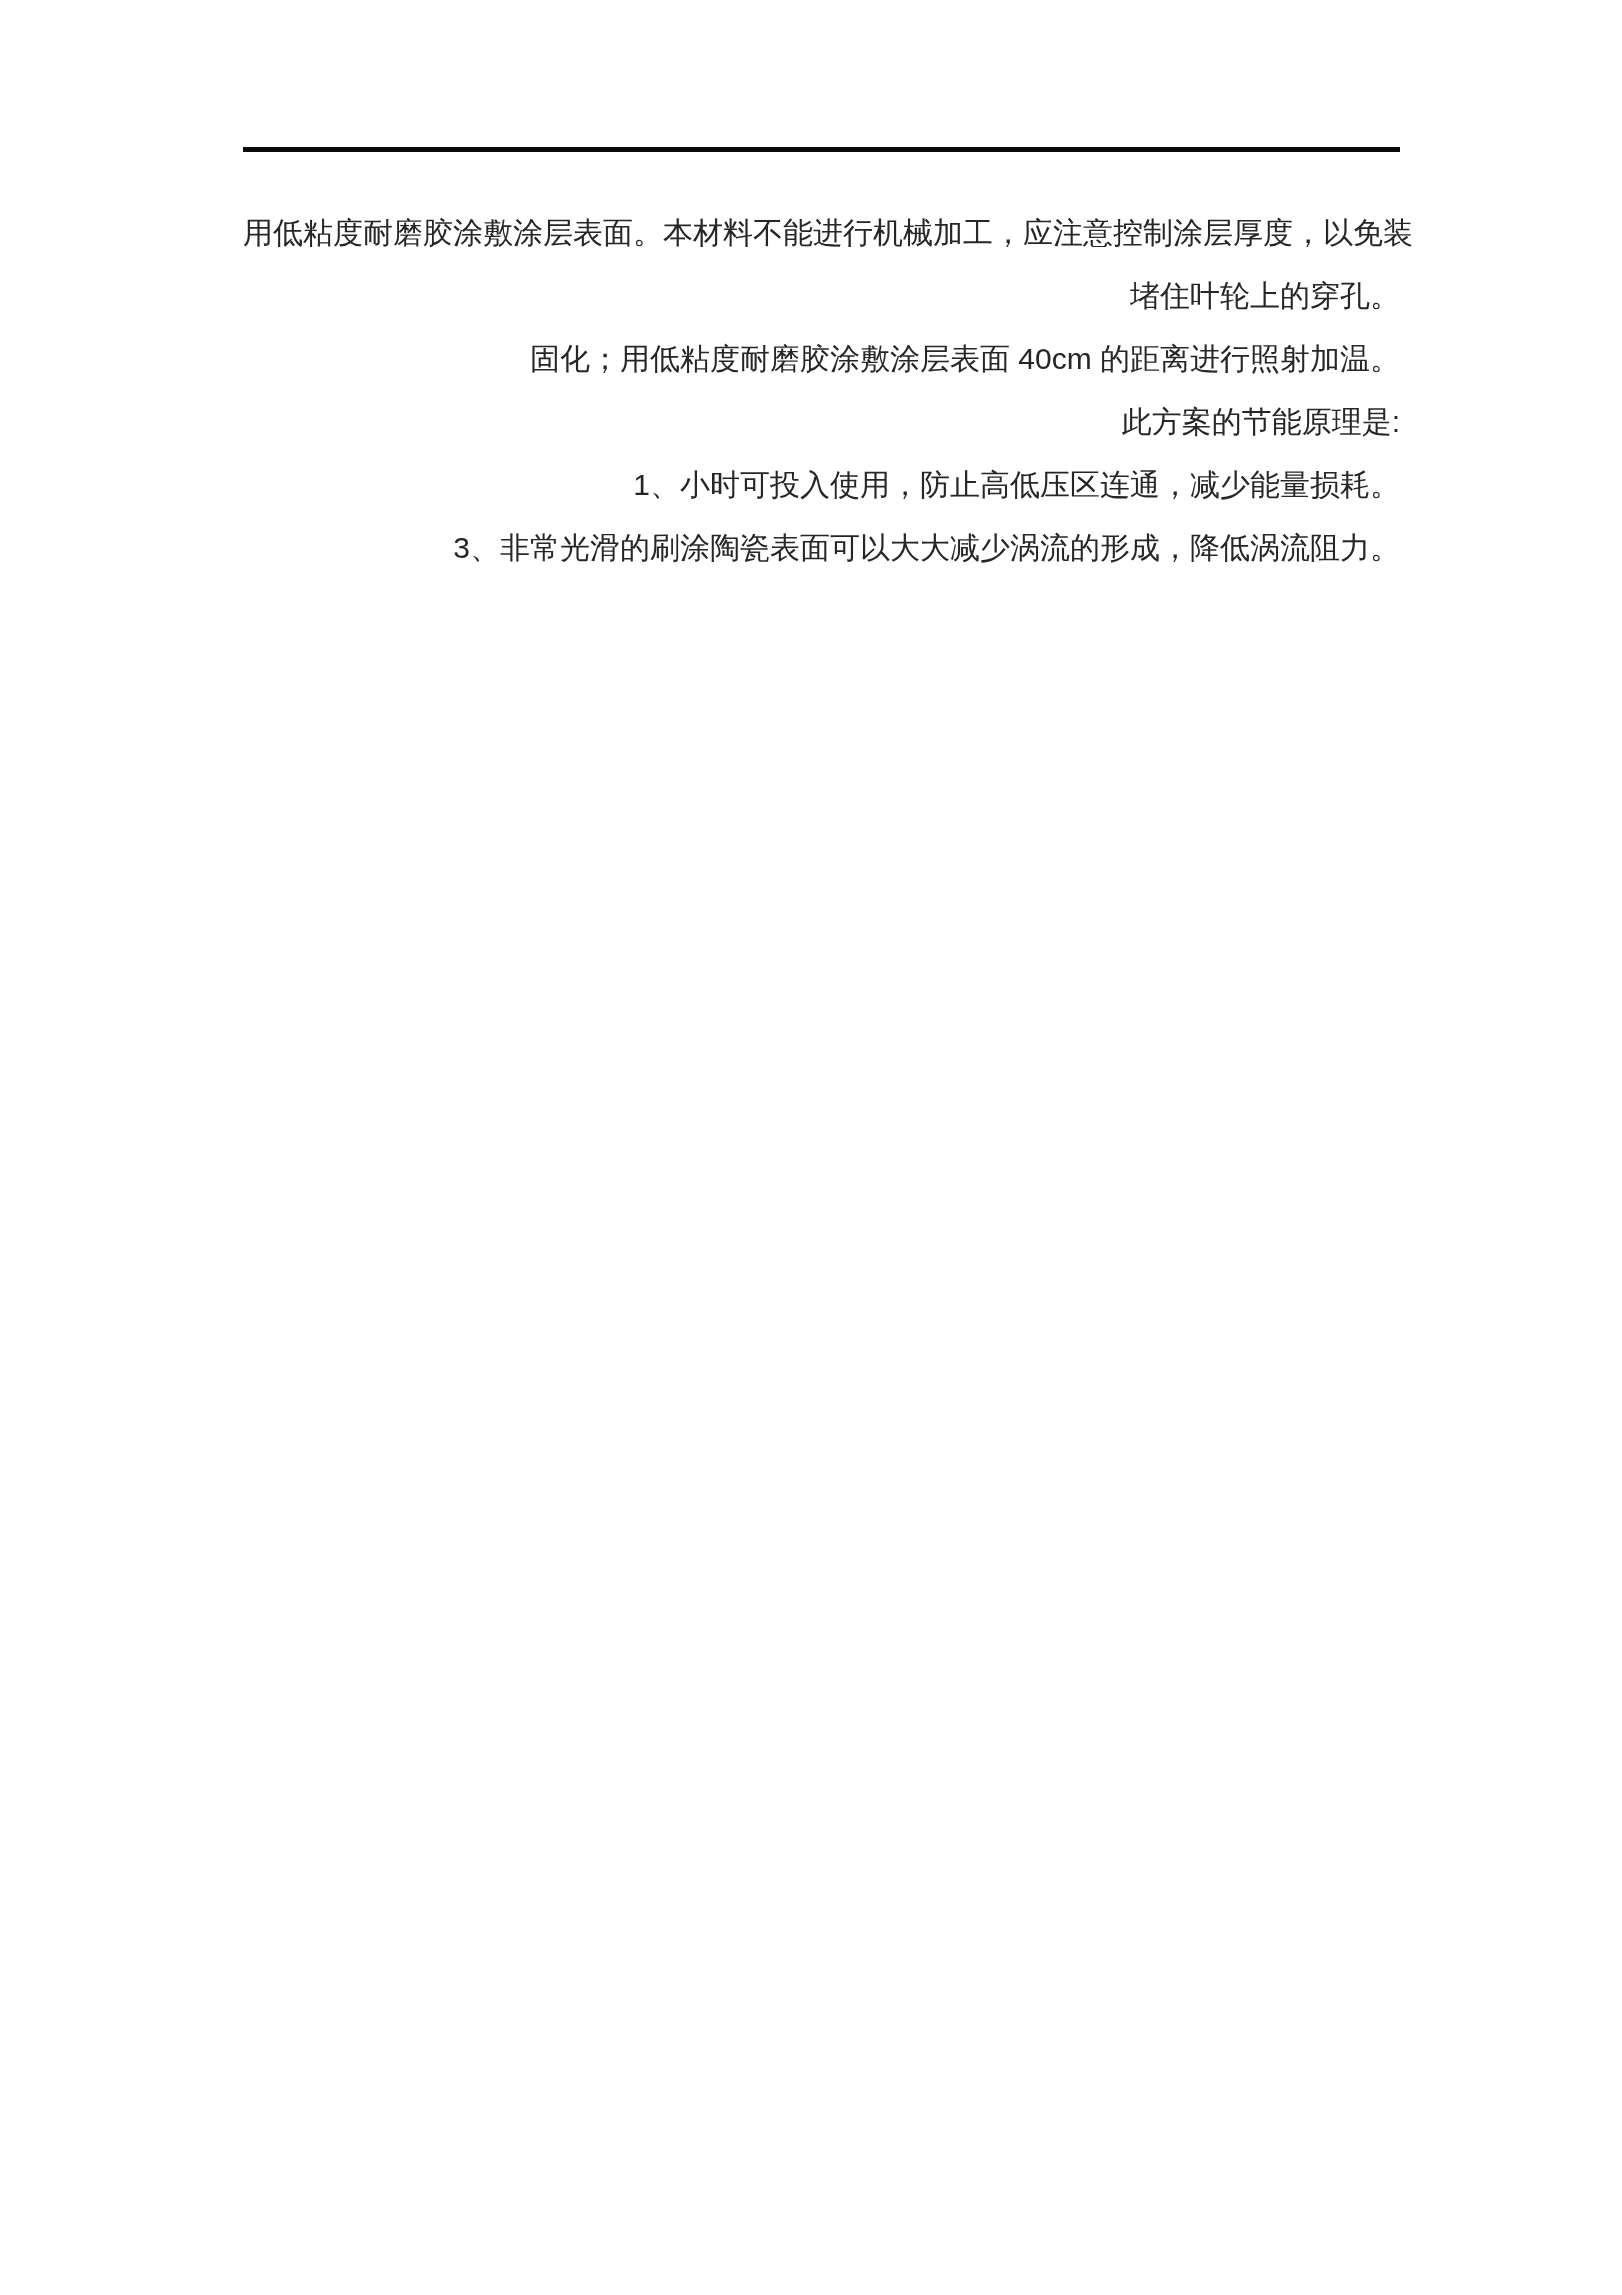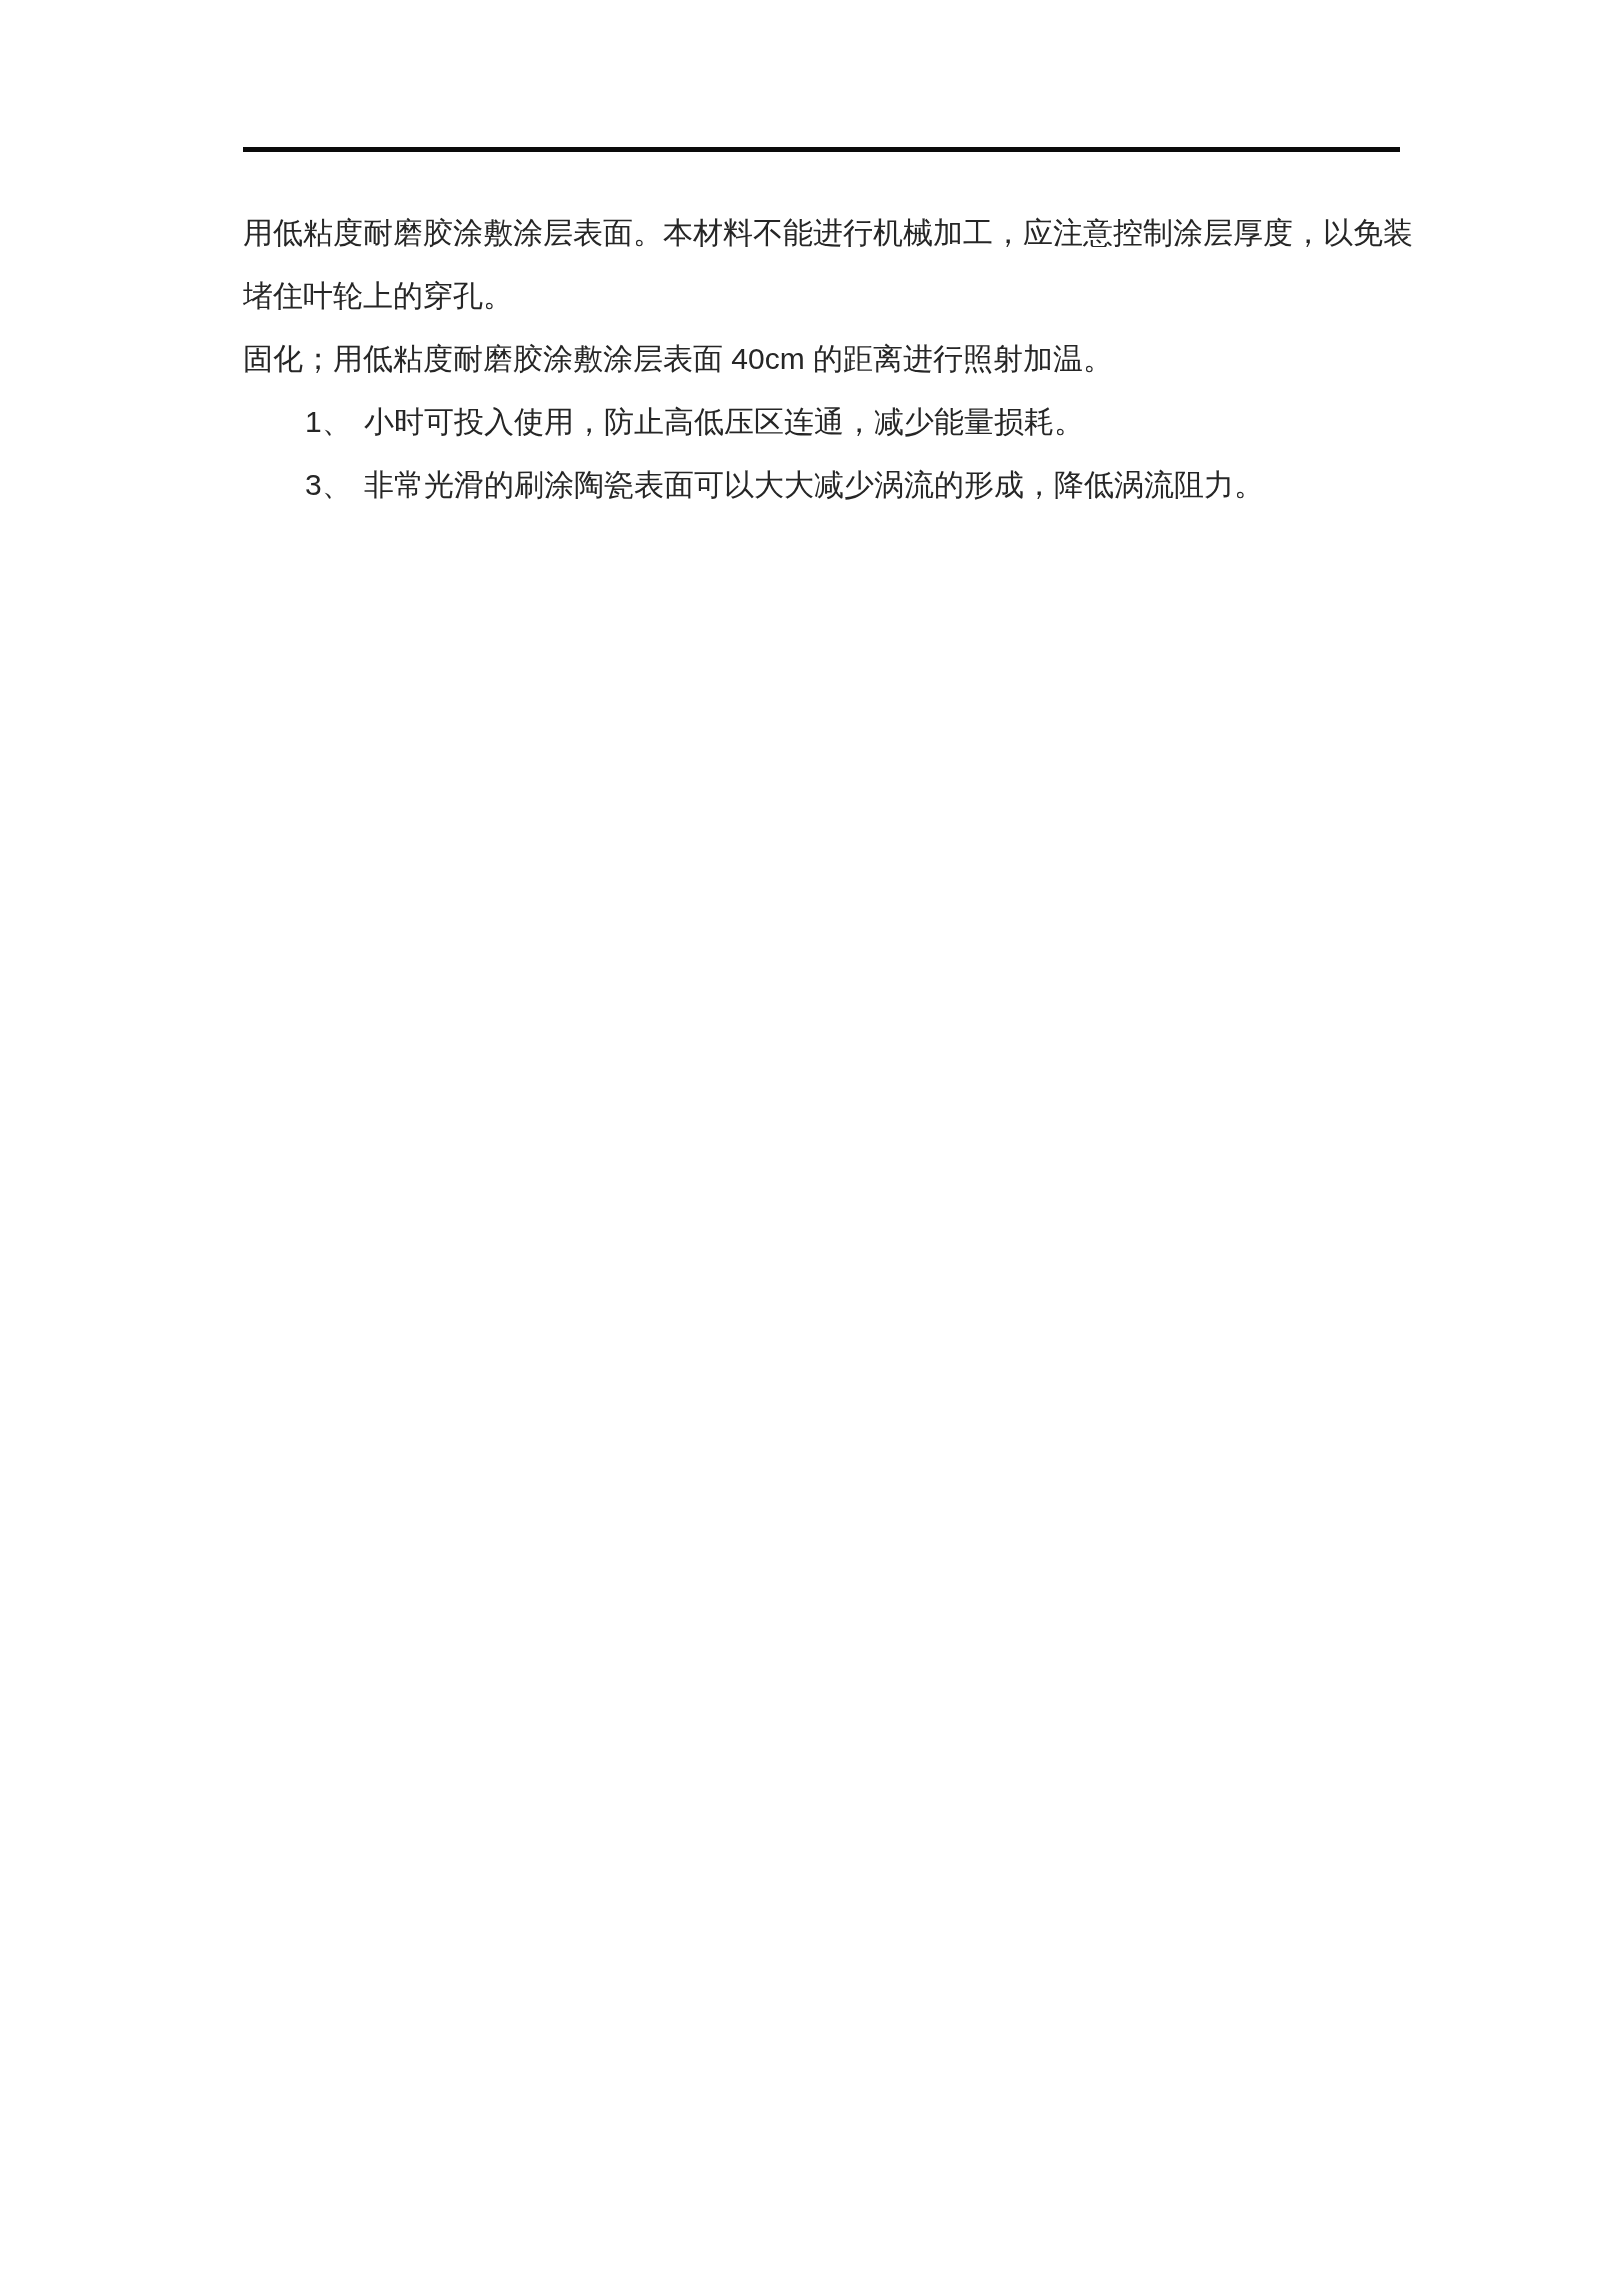--- a/index.html
+++ b/index.html
@@ -29,20 +29,21 @@
     top: 201px;
     width: 1157px;
     color: #262626;
     font-size: 30px;
     letter-spacing: 0px;
   }
   .line {
     height: 63px;
     line-height: 63px;
     white-space: nowrap;
+    text-align: right;
   }
   .line.indent {
     padding-left: 62px;
   }
   .marker {
     display: inline-block;
   }
   .m70 { width: 46px; }
   .m90 { width: 59px; }
 </style>
@@ -61,20 +62,23 @@
 
     <div class="line">
       <span>堵住叶轮上的穿孔。</span>
     </div>
 
 
     <div class="line">
       <span>固化；用低粘度耐磨胶涂敷涂层表面 40cm 的距离进行照射加温。</span>
     </div>
 
+    <div class="line">
+      <span>此方案的节能原理是:</span>
+    </div>
 
     <div class="line indent">
       <span class="marker m90">1、</span><span>小时可投入使用，防止高低压区连通，减少能量损耗。</span>
     </div>
 
 
     <div class="line indent">
       <span class="marker m90">3、</span><span>非常光滑的刷涂陶瓷表面可以大大减少涡流的形成，降低涡流阻力。</span>
     </div>
 

